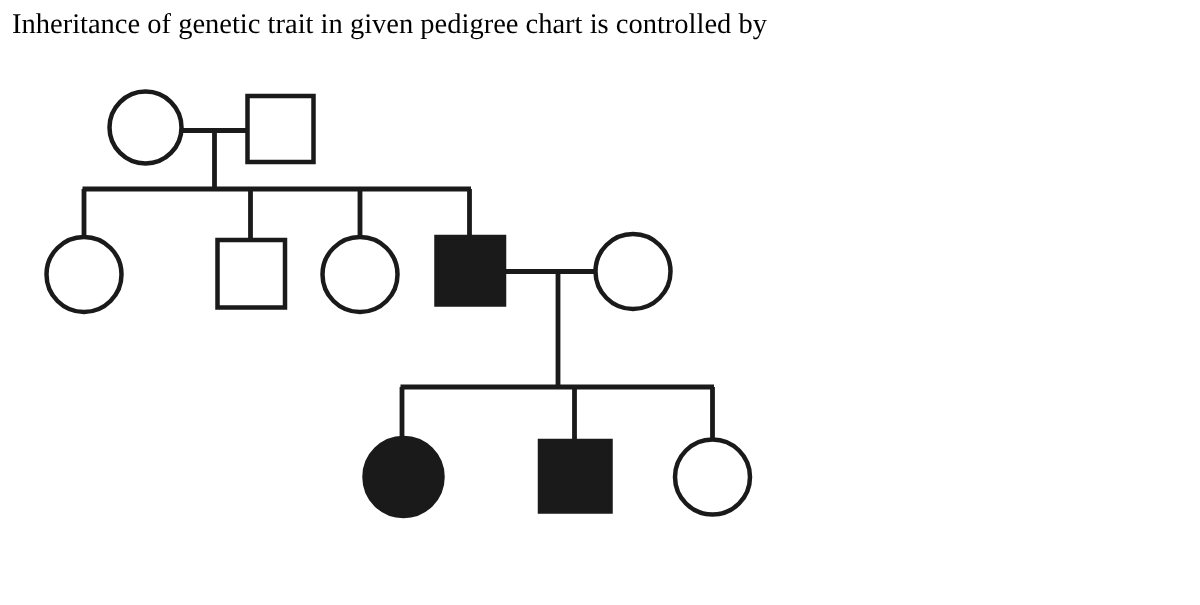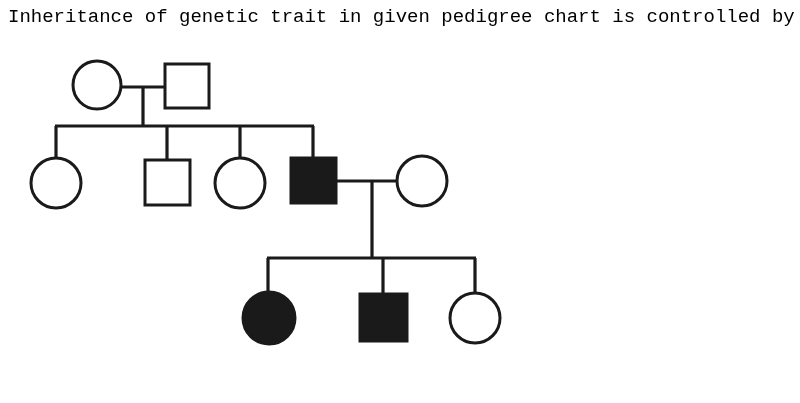--- a/index.html
+++ b/index.html
@@ -20,21 +20,21 @@
     width: 800px;
     height: 403px;
     background: #ffffff;
   }
   #question-title {
     position: absolute;
     left: 8px;
     top: 4px;
     font-size: 19px;
     line-height: 26px;
-    font-family: Liberation Mono, monospace;
+    font-family: Liberation Serif, serif;
     color: #000000;
     white-space: nowrap;
     letter-spacing: 0px;
   }
   #pedigree-figure {
     position: absolute;
     left: 0;
     top: 38px;
     width: 800px;
     height: 365px;

